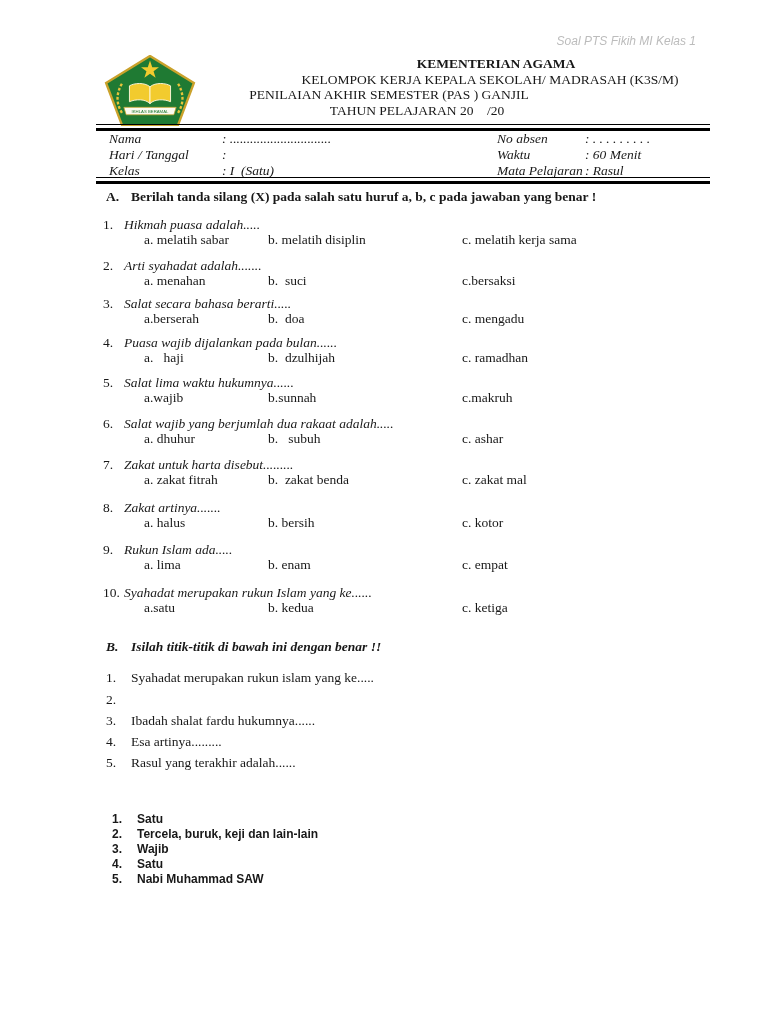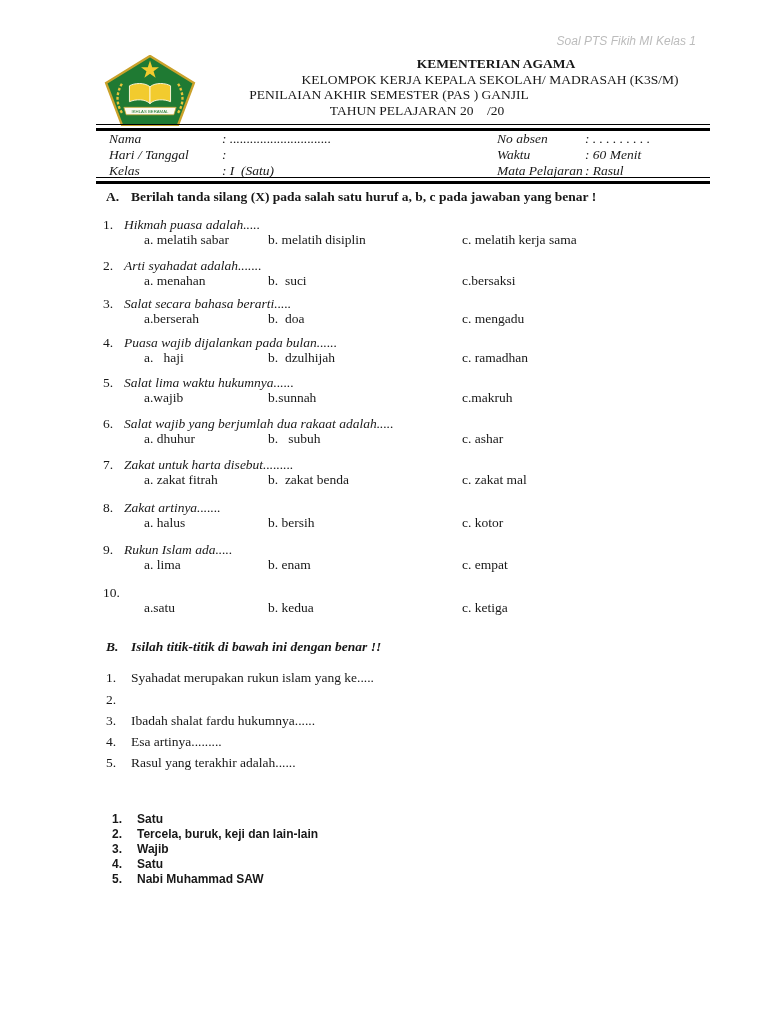--- a/index.html
+++ b/index.html
@@ -179,20 +179,21 @@
   </div>
   <div class="q qa9">
     <span class="q-num">9.</span>
     <span class="q-text">Rukun Islam ada.....</span>
     <span class="opt oa">a. lima</span>
     <span class="opt ob">b. enam</span>
     <span class="opt oc">c. empat</span>
   </div>
   <div class="q qa10">
     <span class="q-num">10.</span>
+    <span class="q-text">Syahadat merupakan rukun Islam yang ke......</span>
     <span class="opt oa">a.satu</span>
     <span class="opt ob">b. kedua</span>
     <span class="opt oc">c. ketiga</span>
   </div>
 
   <div class="sec sec-b">
     <span class="sec-num">B.</span>
     <span class="sec-title">Isilah titik-titik di bawah ini dengan benar !!</span>
   </div>
 

